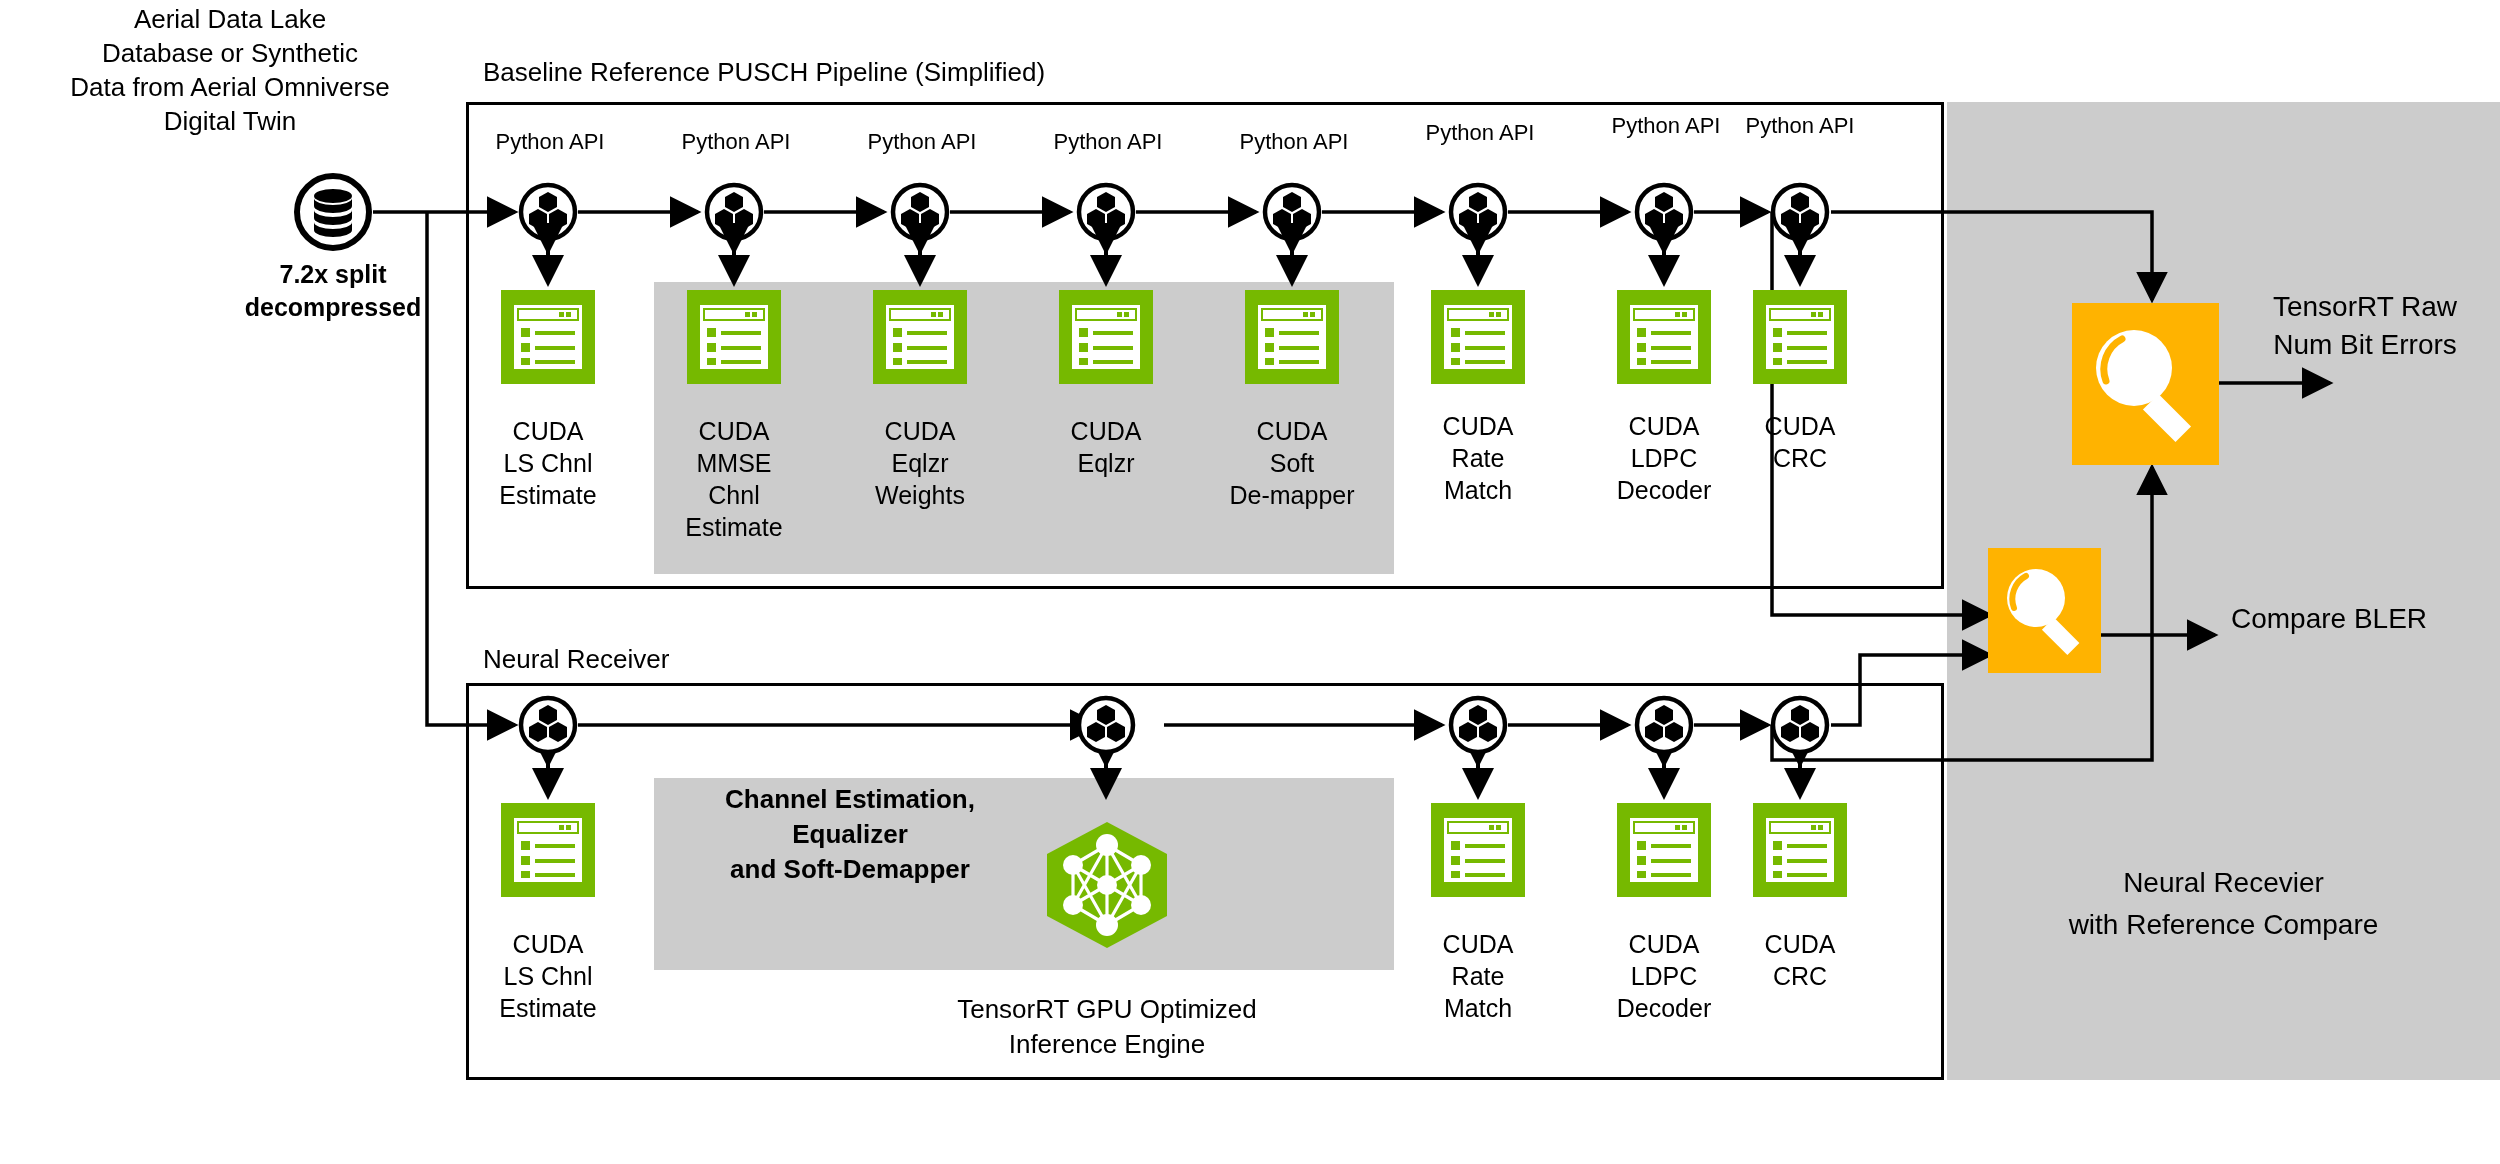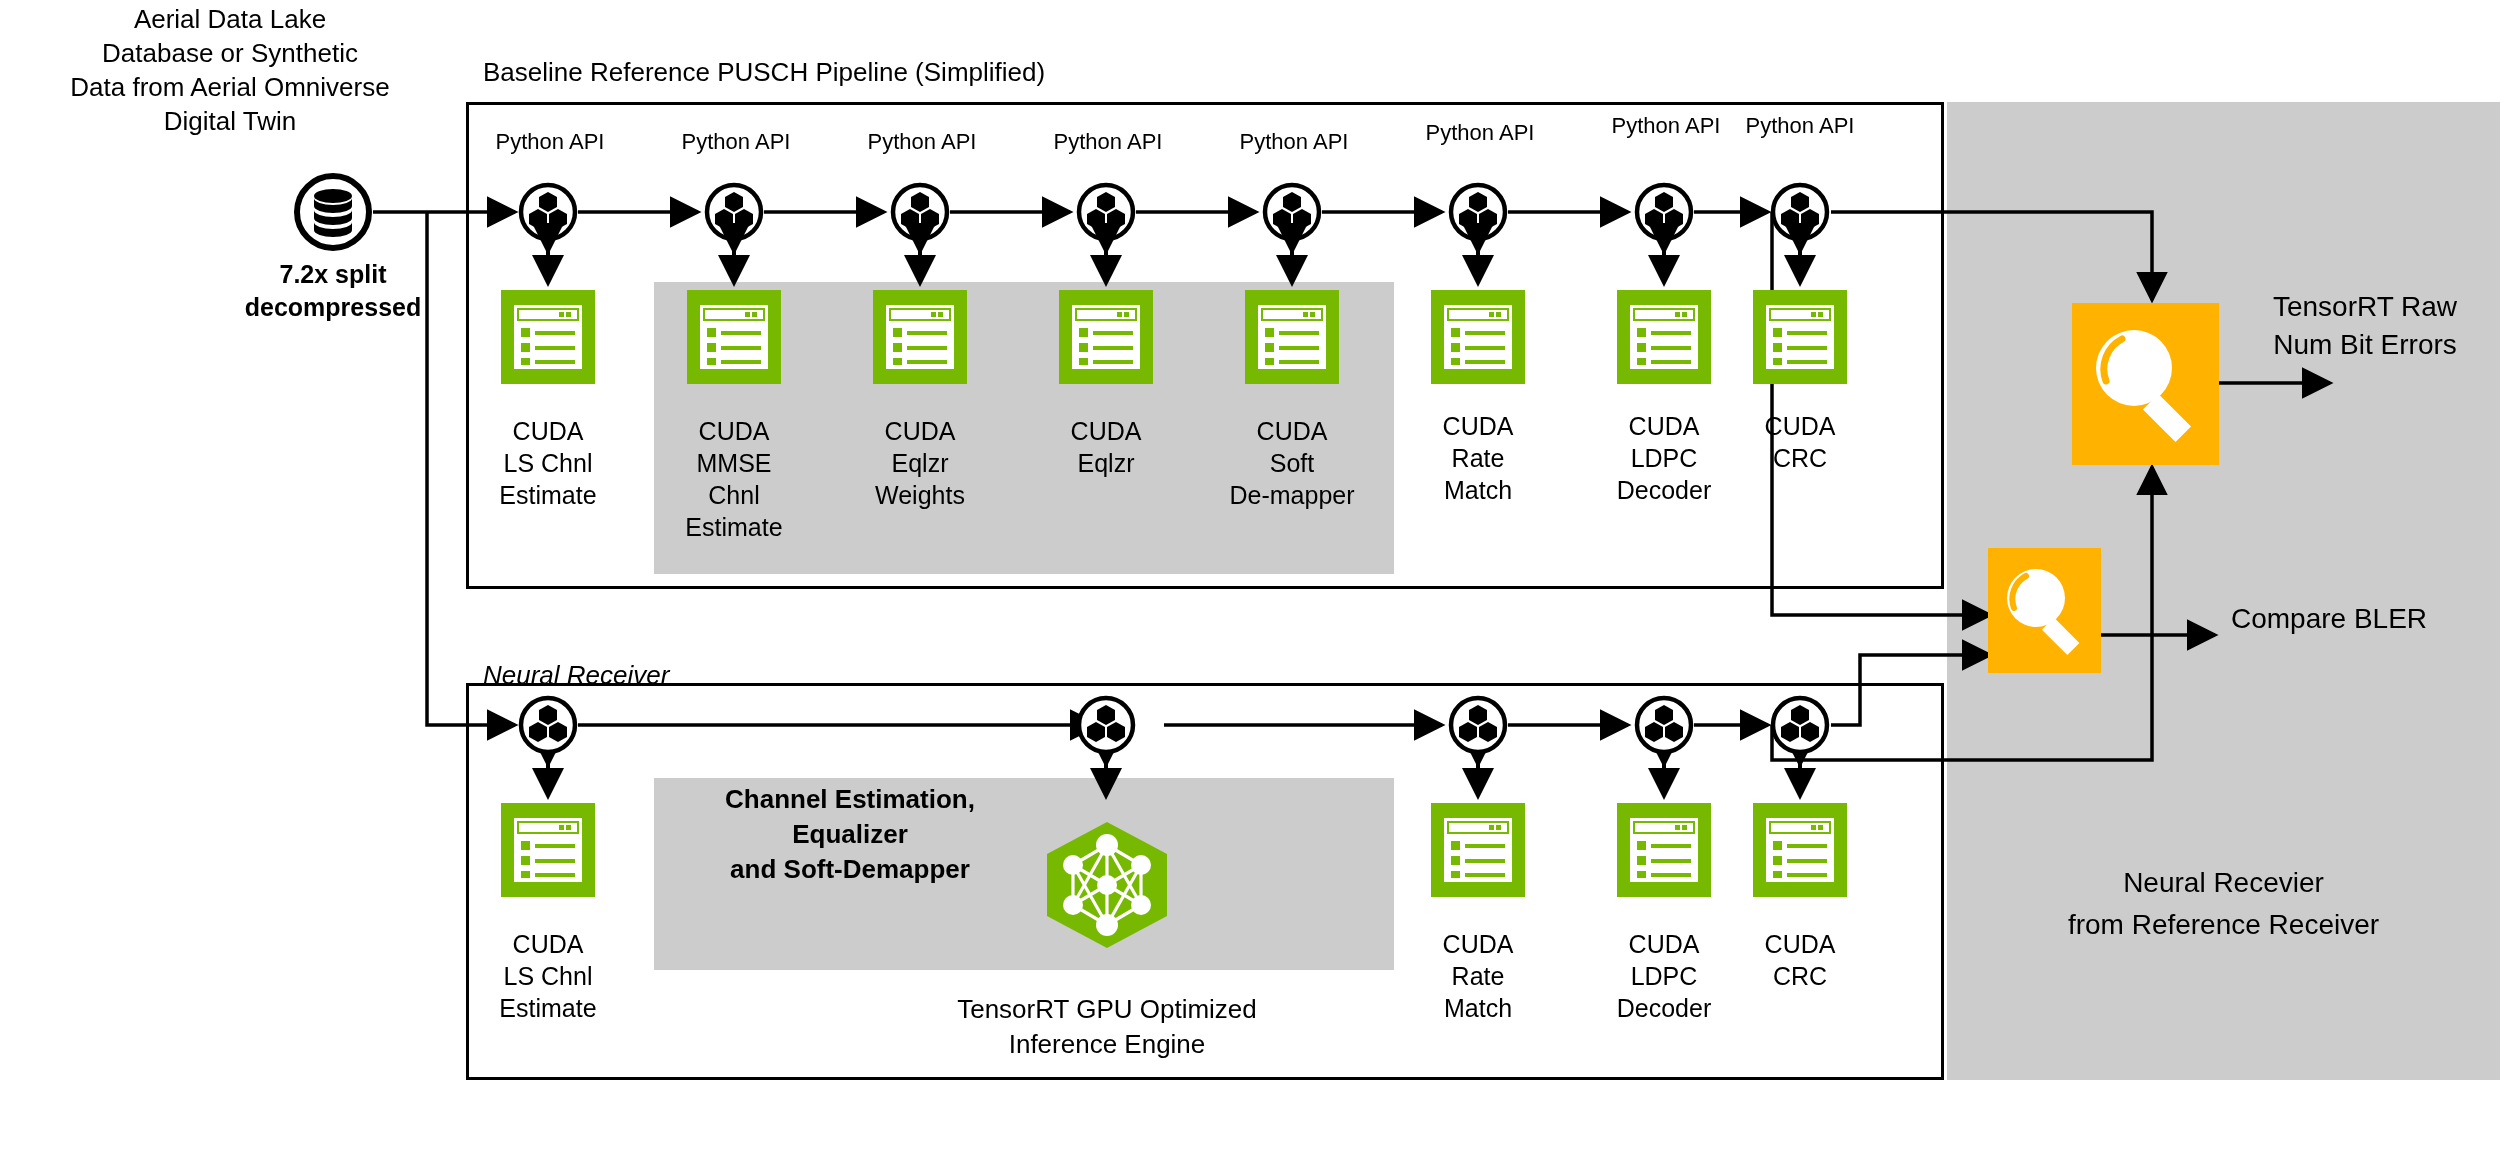--- a/index.html
+++ b/index.html
@@ -51,21 +51,21 @@
     </g>
   </svg>
 </div>
 
 <div class="abs ctr src-sub" style="left:143px;top:258px;width:380px;">
   <div>7.2x split</div>
   <div>decompressed</div>
 </div>
 
 <div class="abs sec-title" style="left:483px;top:57px;">Baseline Reference PUSCH Pipeline (Simplified)</div>
-<div class="abs sec-title" style="left:483px;top:660px;font-style:italic;">Neural Receiver</div>
+<div class="abs sec-title" style="left:483px;top:644px;">Neural Receiver</div>
 
 <div class="abs panel" style="left:466px;top:102px;width:1478px;height:487px;"></div>
 <div class="abs grayband" style="left:654px;top:282px;width:740px;height:292px;"></div>
 
 <div class="abs panel" style="left:466px;top:683px;width:1478px;height:397px;"></div>
 <div class="abs grayband" style="left:654px;top:778px;width:740px;height:192px;"></div>
 
 <div class="abs graypanel" style="left:1947px;top:102px;width:553px;height:978px;"></div>
 
 <svg class="wires">
@@ -589,14 +589,14 @@
 
 <div class="abs ctr cmp-lbl" style="left:2230px;top:288px;width:270px;">
   <div>TensorRT Raw</div>
   <div>Num Bit Errors</div>
 </div>
 
 <div class="abs cmp-lbl" style="left:2231px;top:600px;width:260px;">Compare BLER</div>
 
 <div class="abs ctr bench-lbl" style="left:1967px;top:862px;width:513px;">
   <div>Neural Recevier</div>
-  <div>from Reference Receiver</div>
+  <div>with Reference Compare</div>
 </div>
 
 </body></html>

